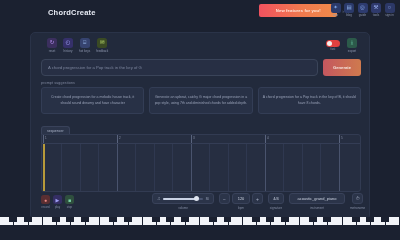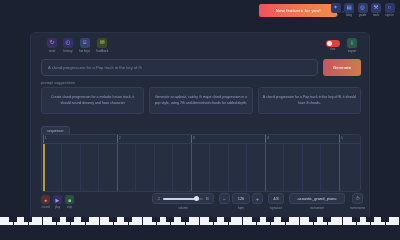--- a/index.html
+++ b/index.html
@@ -187,20 +187,21 @@
   .piano { position: absolute; bottom: 0; left: 0; width: 400px; height: 8px; display: flex; }
   .wkey { flex: 1; background: #f2f4f8; border-right: 1px solid #1b2130; position: relative; }
   .bkey { position: absolute; top: 0; width: 60%; height: 62%; background: #1b2130; right: -30%; z-index: 2; }
 </style>
 </head>
 <body>
 
 <div class="app">
 
   <div class="header">
+    <div class="brand">ChordCreate</div>
 
     <div class="header-right">
       <div class="promo-pill">
         <span>New features for you!</span>
       </div>
       <span class="promo-arrow">›</span>
     </div>
 
     <div class="navicons">
       <div class="navitem">

